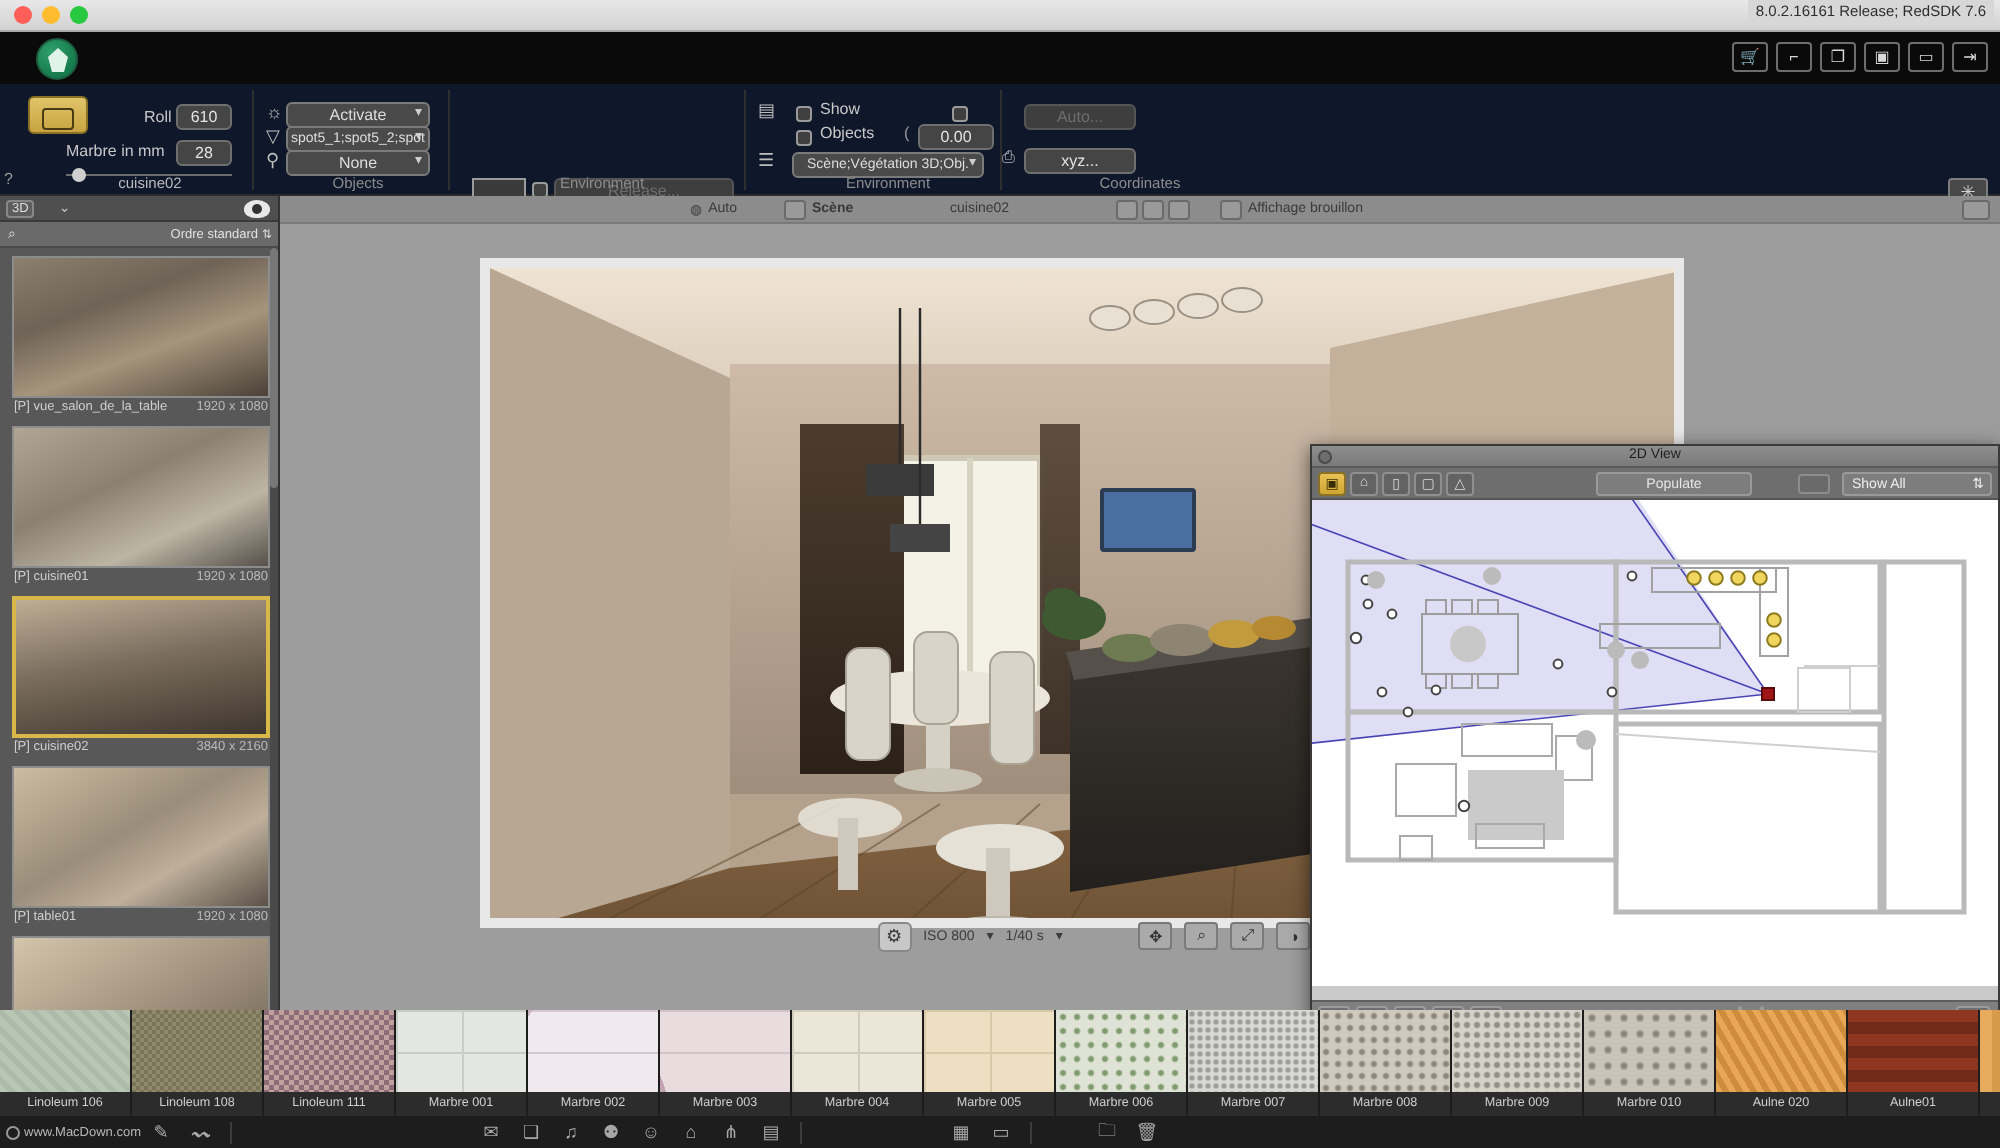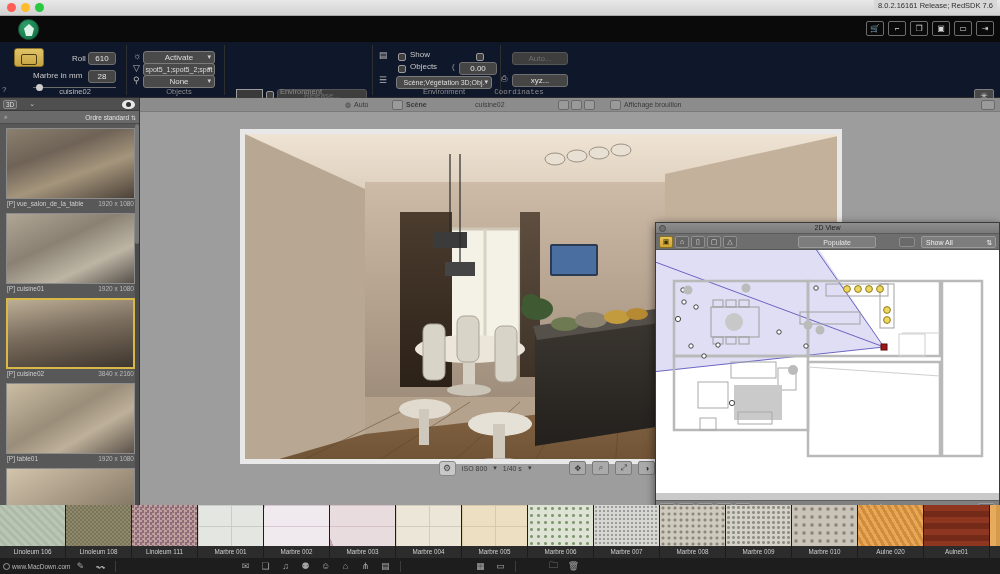--- a/index.html
+++ b/index.html
@@ -221,21 +221,21 @@
     <span style="position:absolute;left:379px;top:33px;color:#bdbdbd;font-size:9px;">☰</span>
     <div class="drop" style="position:absolute;left:396px;top:34px;width:96px;font-size:7px;">Scène;Végétation 3D;Obj.</div>
     <div class="sect-label" style="left:396px;width:96px;">Environment</div>
 
     <div class="divider" style="left:500px;"></div>
 
     <span class="chk" style="position:absolute;left:476px;top:11px;"></span>
     <div class="fieldbox ghost" style="position:absolute;left:512px;top:10px;width:56px;border-color:#555;background:#3e3e3e;">Auto...</div>
     <span style="position:absolute;left:501px;top:32px;color:#bdbdbd;font-size:8px;">⎙</span>
     <div class="fieldbox" style="position:absolute;left:512px;top:32px;width:56px;">xyz...</div>
-    <div class="sect-label" style="left:464px;width:110px;font-family:Liberation Mono, monospace;">Coordinates</div>
+    <div class="sect-label" style="left:515px;width:110px;">Coordinates</div>
 
     <div class="rtbtns">
       <div class="rtbtn">✳</div>
       <div class="rtbtn">✦</div>
       <div class="rtbtn">⚙</div>
     </div>
   </div>
 
   <div class="lpanel">
     <div class="lp-top">

